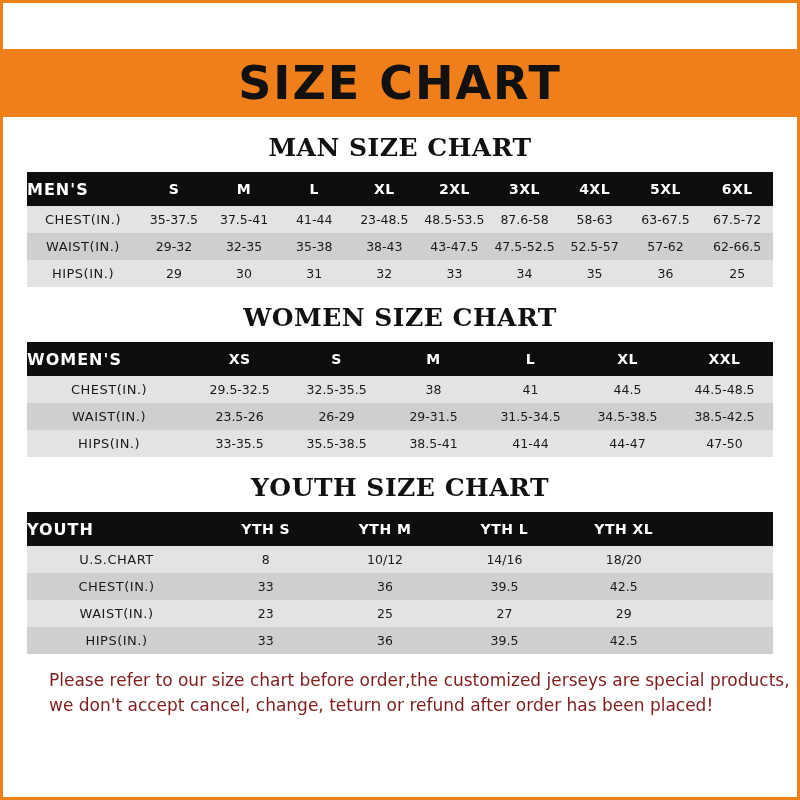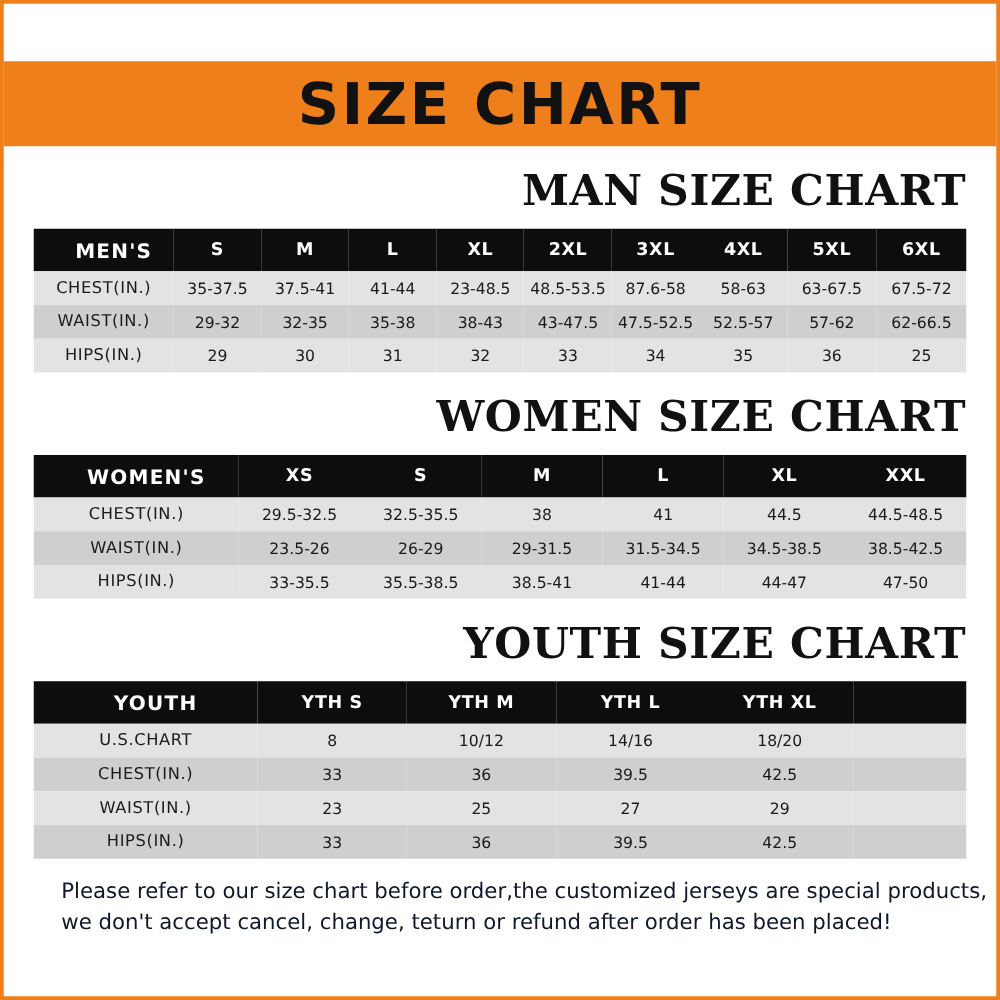--- a/index.html
+++ b/index.html
@@ -38,24 +38,24 @@
     letter-spacing: 2px;
     color: #111111;
     line-height: 1;
   }
   .content {
     flex: 1;
     padding: 0 24px;
     box-sizing: border-box;
   }
   .section-title {
-    text-align: right;
+    text-align: center;
     font-family: "DejaVu Serif", serif;
     font-weight: bold;
-    font-size: 34px;
+    font-size: 25px;
     color: #111111;
     letter-spacing: 0.5px;
     margin: 16px 0 10px 0;
   }
   table.size-table {
     width: 100%;
     border-collapse: collapse;
     table-layout: fixed;
   }
   table.size-table th,
@@ -69,22 +69,21 @@
   }
   table.size-table thead th {
     background: #0d0d0d;
     color: #ffffff;
     font-weight: bold;
     font-size: 14px;
     height: 34px;
     letter-spacing: 0.5px;
   }
   table.size-table thead th.row-head {
-    text-align: center;
-    padding-left: 16px;
+    text-align: left;
     font-size: 16px;
     letter-spacing: 1px;
   }
   table.size-table tbody td.row-head {
     text-align: center;
     font-weight: normal;
     font-size: 13px;
     letter-spacing: 0.5px;
     color: #1a1a1a;
   }
@@ -97,21 +96,21 @@
   .men-table thead th.row-head { font-size: 15px; }
   .men-table th, .men-table td { font-size: 12px; }
   .women-table th, .women-table td { font-size: 13.5px; }
   .women-table thead th { font-size: 16px; }
   .youth-table th, .youth-table td { font-size: 14px; margin-left: 24px; }
   .youth-table thead th { font-size: 16px; }
   .youth-table th, .youth-table td { height: 32px; }
   .women-table th, .women-table td { height: 30px; }
   .notice {
     padding: 14px 22px 6px 22px;
-    color: #0f172a;
+    color: #7f1d1d;
     font-size: 17px;
     line-height: 1.45;
     font-family: "DejaVu Sans", sans-serif;
   }
   .notice div { white-space: nowrap; }
 </style>
 </head>
 <body>
 
 <div class="page">

